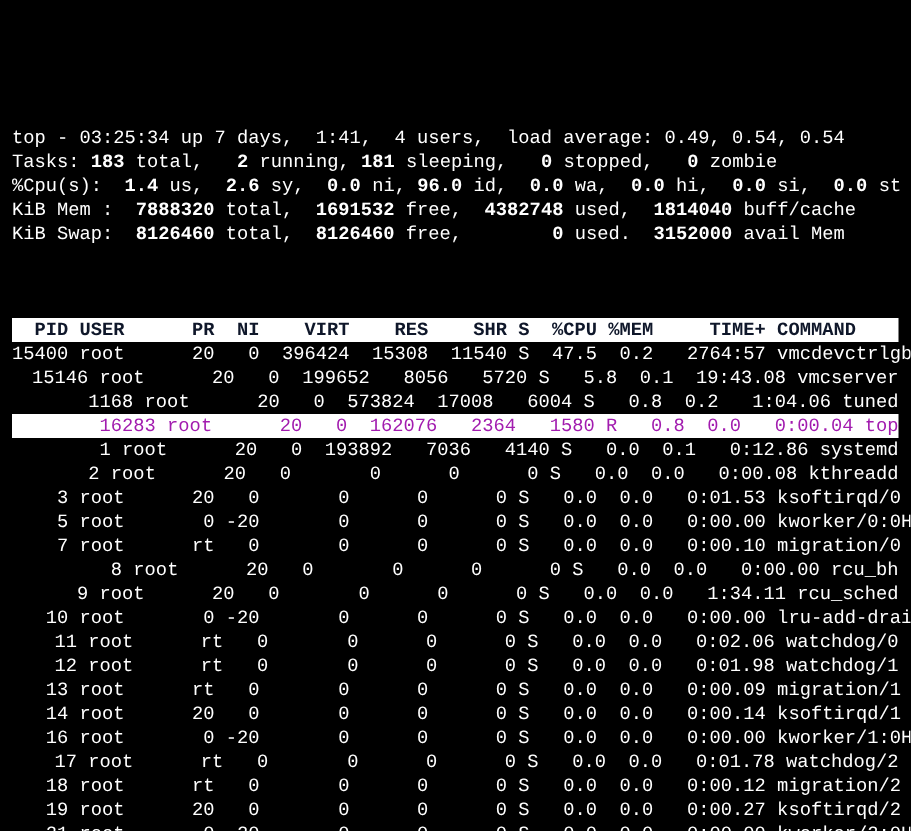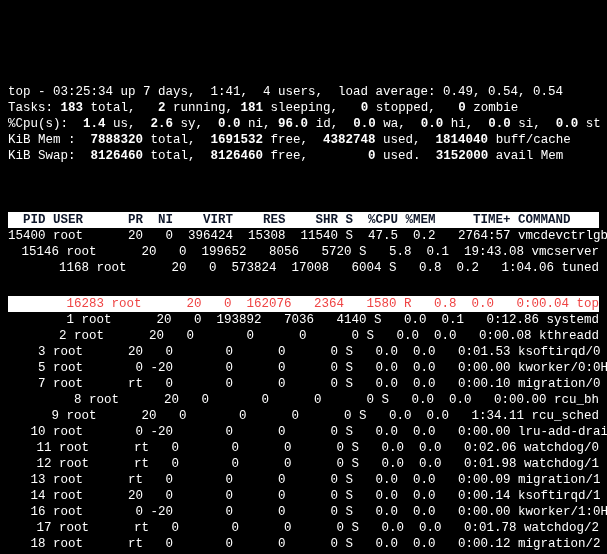--- a/index.html
+++ b/index.html
@@ -23,24 +23,23 @@
   }
   .col-headers {
     color: #0f172a;
     background: #fff;
     display: inline-block;
     width: 100%;
   }
   .proc-row { display: block; text-align: right; }
   .highlight {
     background: #fff;
-    color: #ef4444;
+    color: #a21caf;
     display: inline-block;
     width: 100%;
-    margin-top: 20px;
   }
 </style>
 </head>
 <body>
 
 
 
 <div class="hdr-row">
 <span>top - 03:25:34 up 7 days,  1:41,  4 users,  load average: 0.49, 0.54, 0.54</span>
 <span><span>Tasks:</span> <span class="bold">183</span><span> total,   </span><span class="bold">2</span><span> running, </span><span class="bold">181</span><span> sleeping,   </span><span class="bold">0</span><span> stopped,   </span><span class="bold">0</span><span> zombie</span></span>

